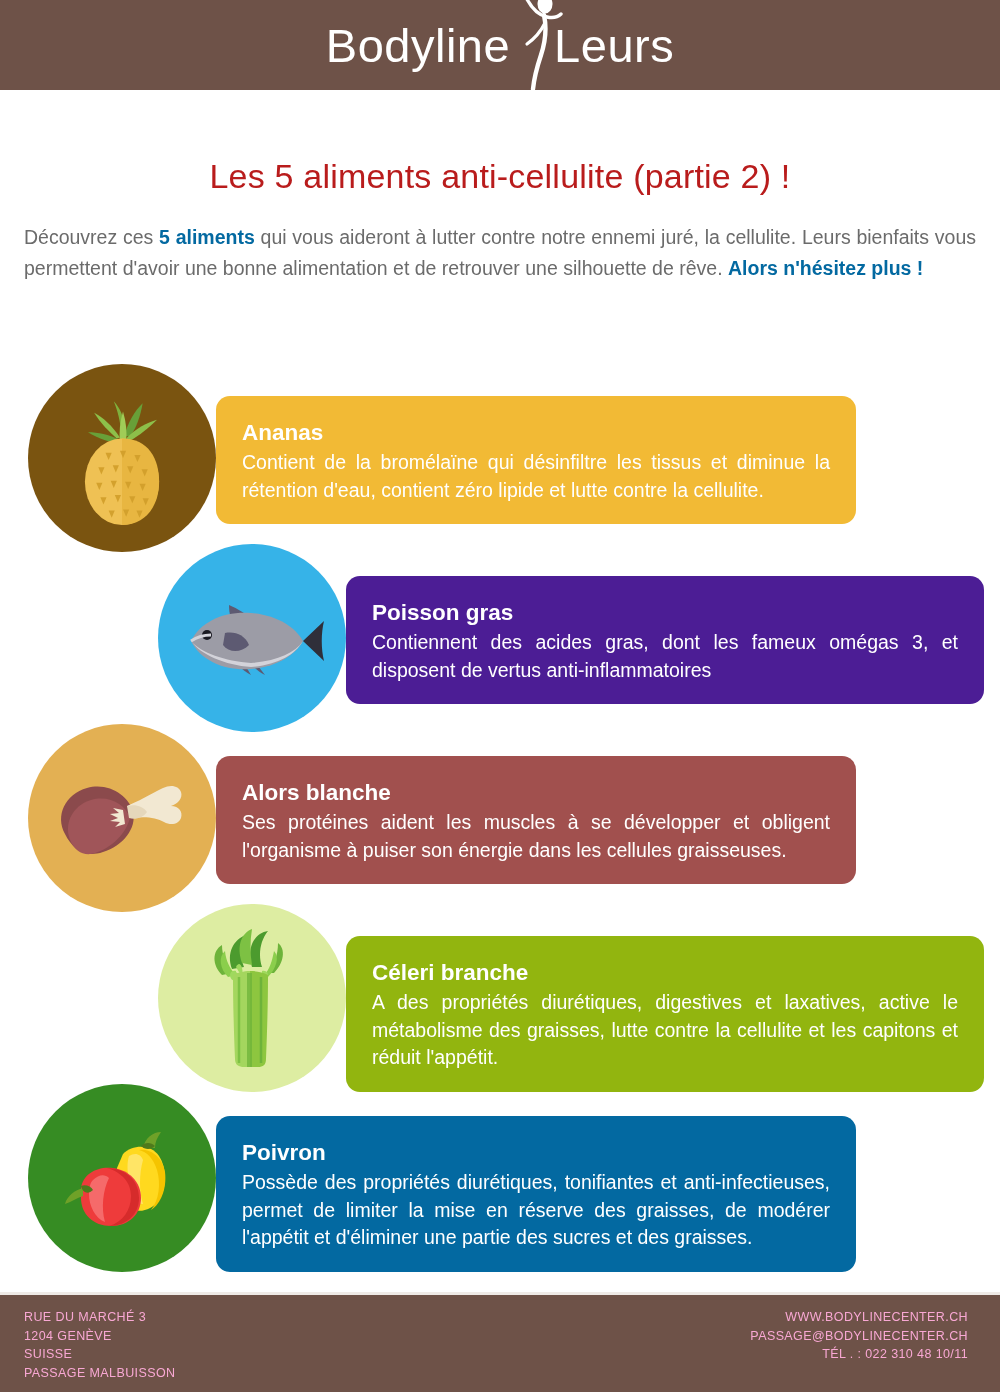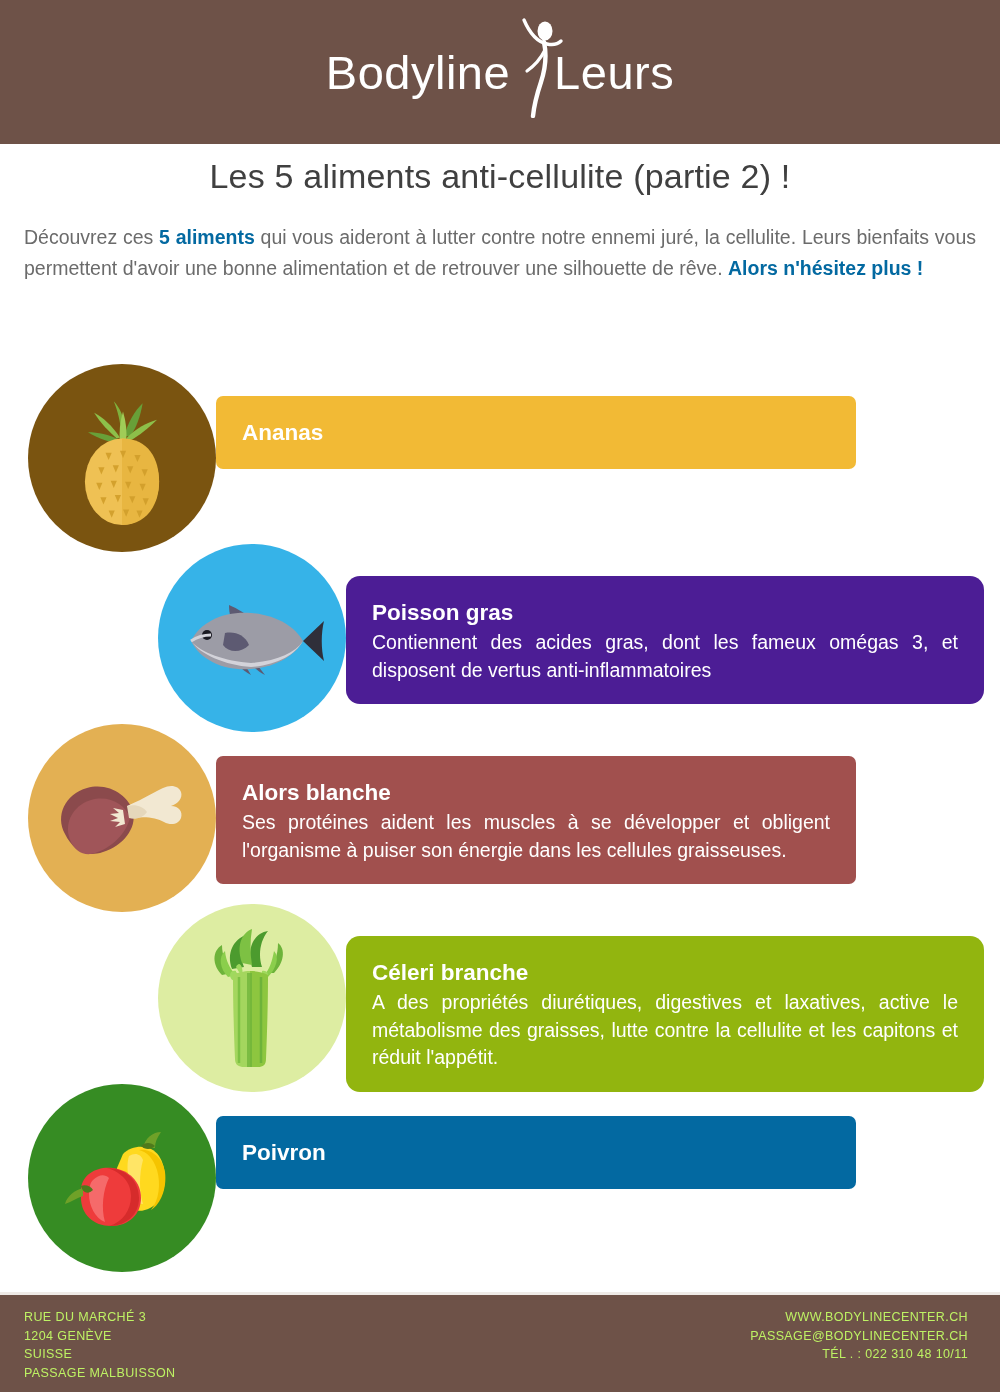--- a/index.html
+++ b/index.html
@@ -6,36 +6,36 @@
   html, body {
     width: 1000px; height: 1392px;
     background: #ffffff;
     font-family: "Liberation Sans", sans-serif;
     overflow: hidden;
   }
   .page { position: relative; width: 1000px; height: 1392px; background:#fff; }
 
   
   .header {
-    position: absolute; left:0; top:0; width:1000px; height:144px;
+    position: absolute; left:0; top:0; width:1000px; height:90px;
     background:#6E5248;
     display:flex; align-items:center; justify-content:center;
   }
   .logo-wrap { position:relative; display:flex; align-items:center; height:92px; }
   .logo-text {
     font-size: 47px; letter-spacing:.5px; color:#ffffff;
     font-family:"Liberation Sans", sans-serif; font-weight:400;
     white-space:nowrap;
   }
   .logo-figure { position:absolute; left:188px; top:-12px; width:54px; height:104px; }
 
   
   .title {
     position:absolute; left:0; top:157px; width:1000px;
-    text-align:center; font-size:34px; color:#404040;
+    text-align:center; font-size:34px; color:#b91c1c;
     font-weight:400; letter-spacing:.2px;
   }
   .intro {
     position:absolute; left:24px; top:222px; width:952px;
     font-size:19.5px; line-height:31px; color:#6b6b6b;
     text-align:justify; font-weight:400;
   }
   .intro b { color:#0369a1; font-weight:700; }
 
   
@@ -48,32 +48,32 @@
   .bar {
     position:absolute; border-radius:14px;
     padding:22px 26px 20px 26px;
     color:#ffffff;
   }
   .bar-title { font-size:22.5px; font-weight:700; line-height:30px; margin-bottom:1px; }
   .bar-desc  { font-size:19.5px; font-weight:400; line-height:27.5px; text-align:justify; }
 
   
   .row-a .circle { left:28px;  top:0;   width:188px; height:188px; }
-  .row-a .bar    { left:216px; top:32px; width:640px;border-radius:7px; }
+  .row-a .bar    { left:216px; top:32px; width:640px; }
   
   .row-b .circle { left:158px; top:0;   width:188px; height:188px; }
   .row-b .bar    { left:346px; top:32px; width:638px; }
 
   .z-top { z-index:5; }
   .z-bar { z-index:3; }
 
   
   .footer {
     position:absolute; left:0; top:1292px; width:1000px; height:100px;
-    background:#6E5248; color:#bef264;
+    background:#6E5248; color:#f9a8d4;
   }
   .footer-sep { position:absolute; left:0; top:0; width:1000px; height:3px; background:#efeae6; }
   .footer-left  { position:absolute; left:24px;  top:16px; font-size:12.5px; line-height:18.5px; letter-spacing:.4px; }
   .footer-right { position:absolute; right:32px; top:16px; font-size:12.5px; line-height:18.5px; letter-spacing:.4px; text-align:right; }
 </style>
 </head>
 <body>
 
 <div class="page">
 
@@ -128,20 +128,21 @@
             <path d="M67 102 l6 0 -3 7 z"></path>
             <path d="M80 104 l6 0 -3 7 z"></path>
           <path d="M47 116 l6 0 -3 7 z"></path>
             <path d="M61 115 l6 0 -3 7 z"></path>
             <path d="M74 116 l6 0 -3 7 z"></path>
         </g>
       </svg>
     </div>
     <div class="bar z-bar" style="background:#F2BA35;">
       <div class="bar-title">Ananas</div>
+      <div class="bar-desc">Contient de la bromélaïne qui désinfiltre les tissus et diminue la rétention d'eau, contient zéro lipide et lutte contre la cellulite.</div>
     </div>
   </div>
 
   <div class="row row-b" style="top:544px;">
     <div class="circle z-top" style="background:#36B3E8;">
       <svg viewBox="0 0 150 110" width="150" height="110">
         <path d="M52 22 C62 26 74 34 84 44 L60 48 C54 40 52 30 52 22 Z" fill="#5D5A72"></path>
         <path d="M66 72 C72 80 80 88 88 92 L74 74 Z" fill="#5D5A72"></path>
         <path d="M52 70 C58 80 66 88 74 92 L62 72 Z" fill="#5D5A72"></path>
         <path d="M14 58 C24 38 48 28 74 30 C100 32 118 44 126 58 C118 72 100 84 74 86 C48 88 24 78 14 58 Z" fill="#9C9CA6"></path>
@@ -213,20 +214,21 @@
 
         <path d="M34 80 C36 66 50 58 66 60 C82 62 94 74 94 90 C94 106 82 118 64 118 C46 118 34 106 34 90 Z" fill="#EE3B3B"></path>
         <path d="M60 60 C78 60 92 72 92 90 C92 106 80 118 62 118 C76 114 84 102 84 88 C84 74 74 64 60 60 Z" fill="#D62B2B"></path>
         <path d="M46 72 C52 66 58 66 62 70 C56 82 54 100 58 114 C48 110 42 98 42 86 C42 80 43 75 46 72 Z" fill="#F56A6A"></path>
         <path d="M36 80 C28 82 20 88 18 96 C24 94 30 90 36 88 Z" fill="#6FA128"></path>
         <path d="M34 78 C38 76 44 78 46 82 C42 86 36 86 34 78 Z" fill="#4E7A1C"></path>
       </svg>
     </div>
     <div class="bar z-bar" style="background:#0369a1;">
       <div class="bar-title">Poivron</div>
+      <div class="bar-desc">Possède des propriétés diurétiques, tonifiantes et anti-infectieuses, permet de limiter la mise en réserve des graisses, de modérer l'appétit et d'éliminer une partie des sucres et des graisses.</div>
     </div>
   </div>
 
   <div class="footer">
     <div class="footer-sep"></div>
     <div class="footer-left">
       <div>RUE DU MARCHÉ 3</div>
       <div>1204 GENÈVE</div>
       <div>SUISSE</div>
       <div>PASSAGE MALBUISSON</div>

